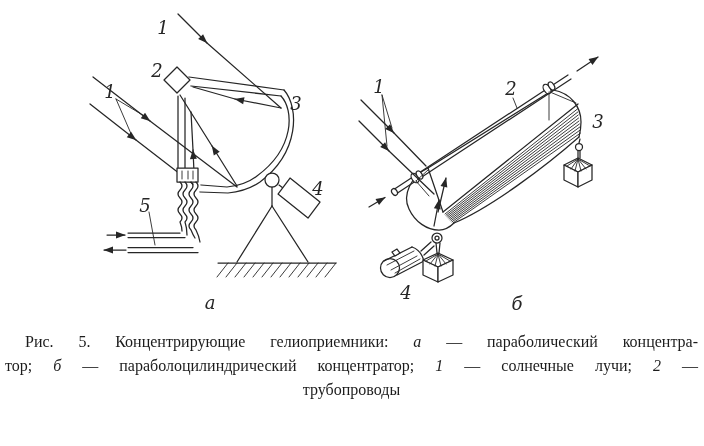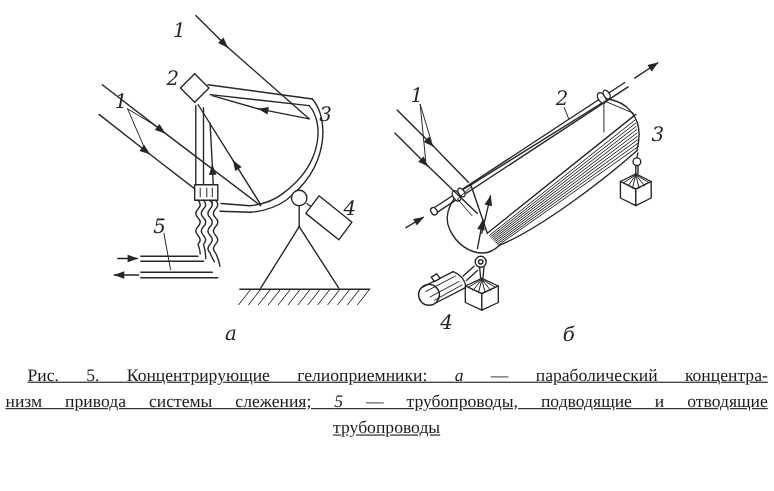--- a/index.html
+++ b/index.html
@@ -17,21 +17,21 @@
     font-style:italic;font-size:18px;fill:#262626;
   }
   .panel-letter{
     font-family:"DejaVu Serif","Liberation Serif",serif;
     font-style:italic;font-size:18px;fill:#262626;
   }
   .caption{
     position:absolute;left:5px;right:6px;top:330px;
     font-size:16px;line-height:24px;color:#1c1c1c;
   }
-  .cap-line{text-align:justify;text-align-last:justify;white-space:nowrap;text-decoration:underline;}
+  .cap-line{text-align:justify;text-align-last:justify;white-space:nowrap;}
   .cap-line.first{text-indent:20px;}
   .cap-line.last{text-align:center;text-align-last:center;}
   .it{font-style:italic;}
 </style>
 </head>
 <body>
 
 <div class="page">
 
 <svg class="figure" width="704" height="328" viewBox="0 0 704 328">
@@ -244,17 +244,17 @@
     <text class="callout" x="511" y="95" text-anchor="middle">2</text>
     <line class="thin" x1="513" y1="98" x2="517" y2="108"></line>
     <text class="callout" x="598" y="128" text-anchor="middle">3</text>
     <text class="callout" x="406" y="299" text-anchor="middle">4</text>
     <text class="panel-letter" x="517" y="310" text-anchor="middle">б</text>
   </g>
 </svg>
 
 <div class="caption">
   <div class="cap-line first"><span>Рис. 5. Концентрирующие гелиоприемники: </span><span class="it">а</span><span> — параболический концентра-</span></div>
-  <div class="cap-line"><span>низм привода системы слежения; </span><span class="it">5</span><span> — трубопроводы, подводящие и отводящие</span></div>
+  <div class="cap-line"><span>тор; </span><span class="it">б</span><span> — параболоцилиндрический концентратор; </span><span class="it">1</span><span> — солнечные лучи; </span><span class="it">2</span><span> —</span></div>
   <div class="cap-line last"><span>трубопроводы</span></div>
 </div>
 
 </div>
 
 </body></html>

